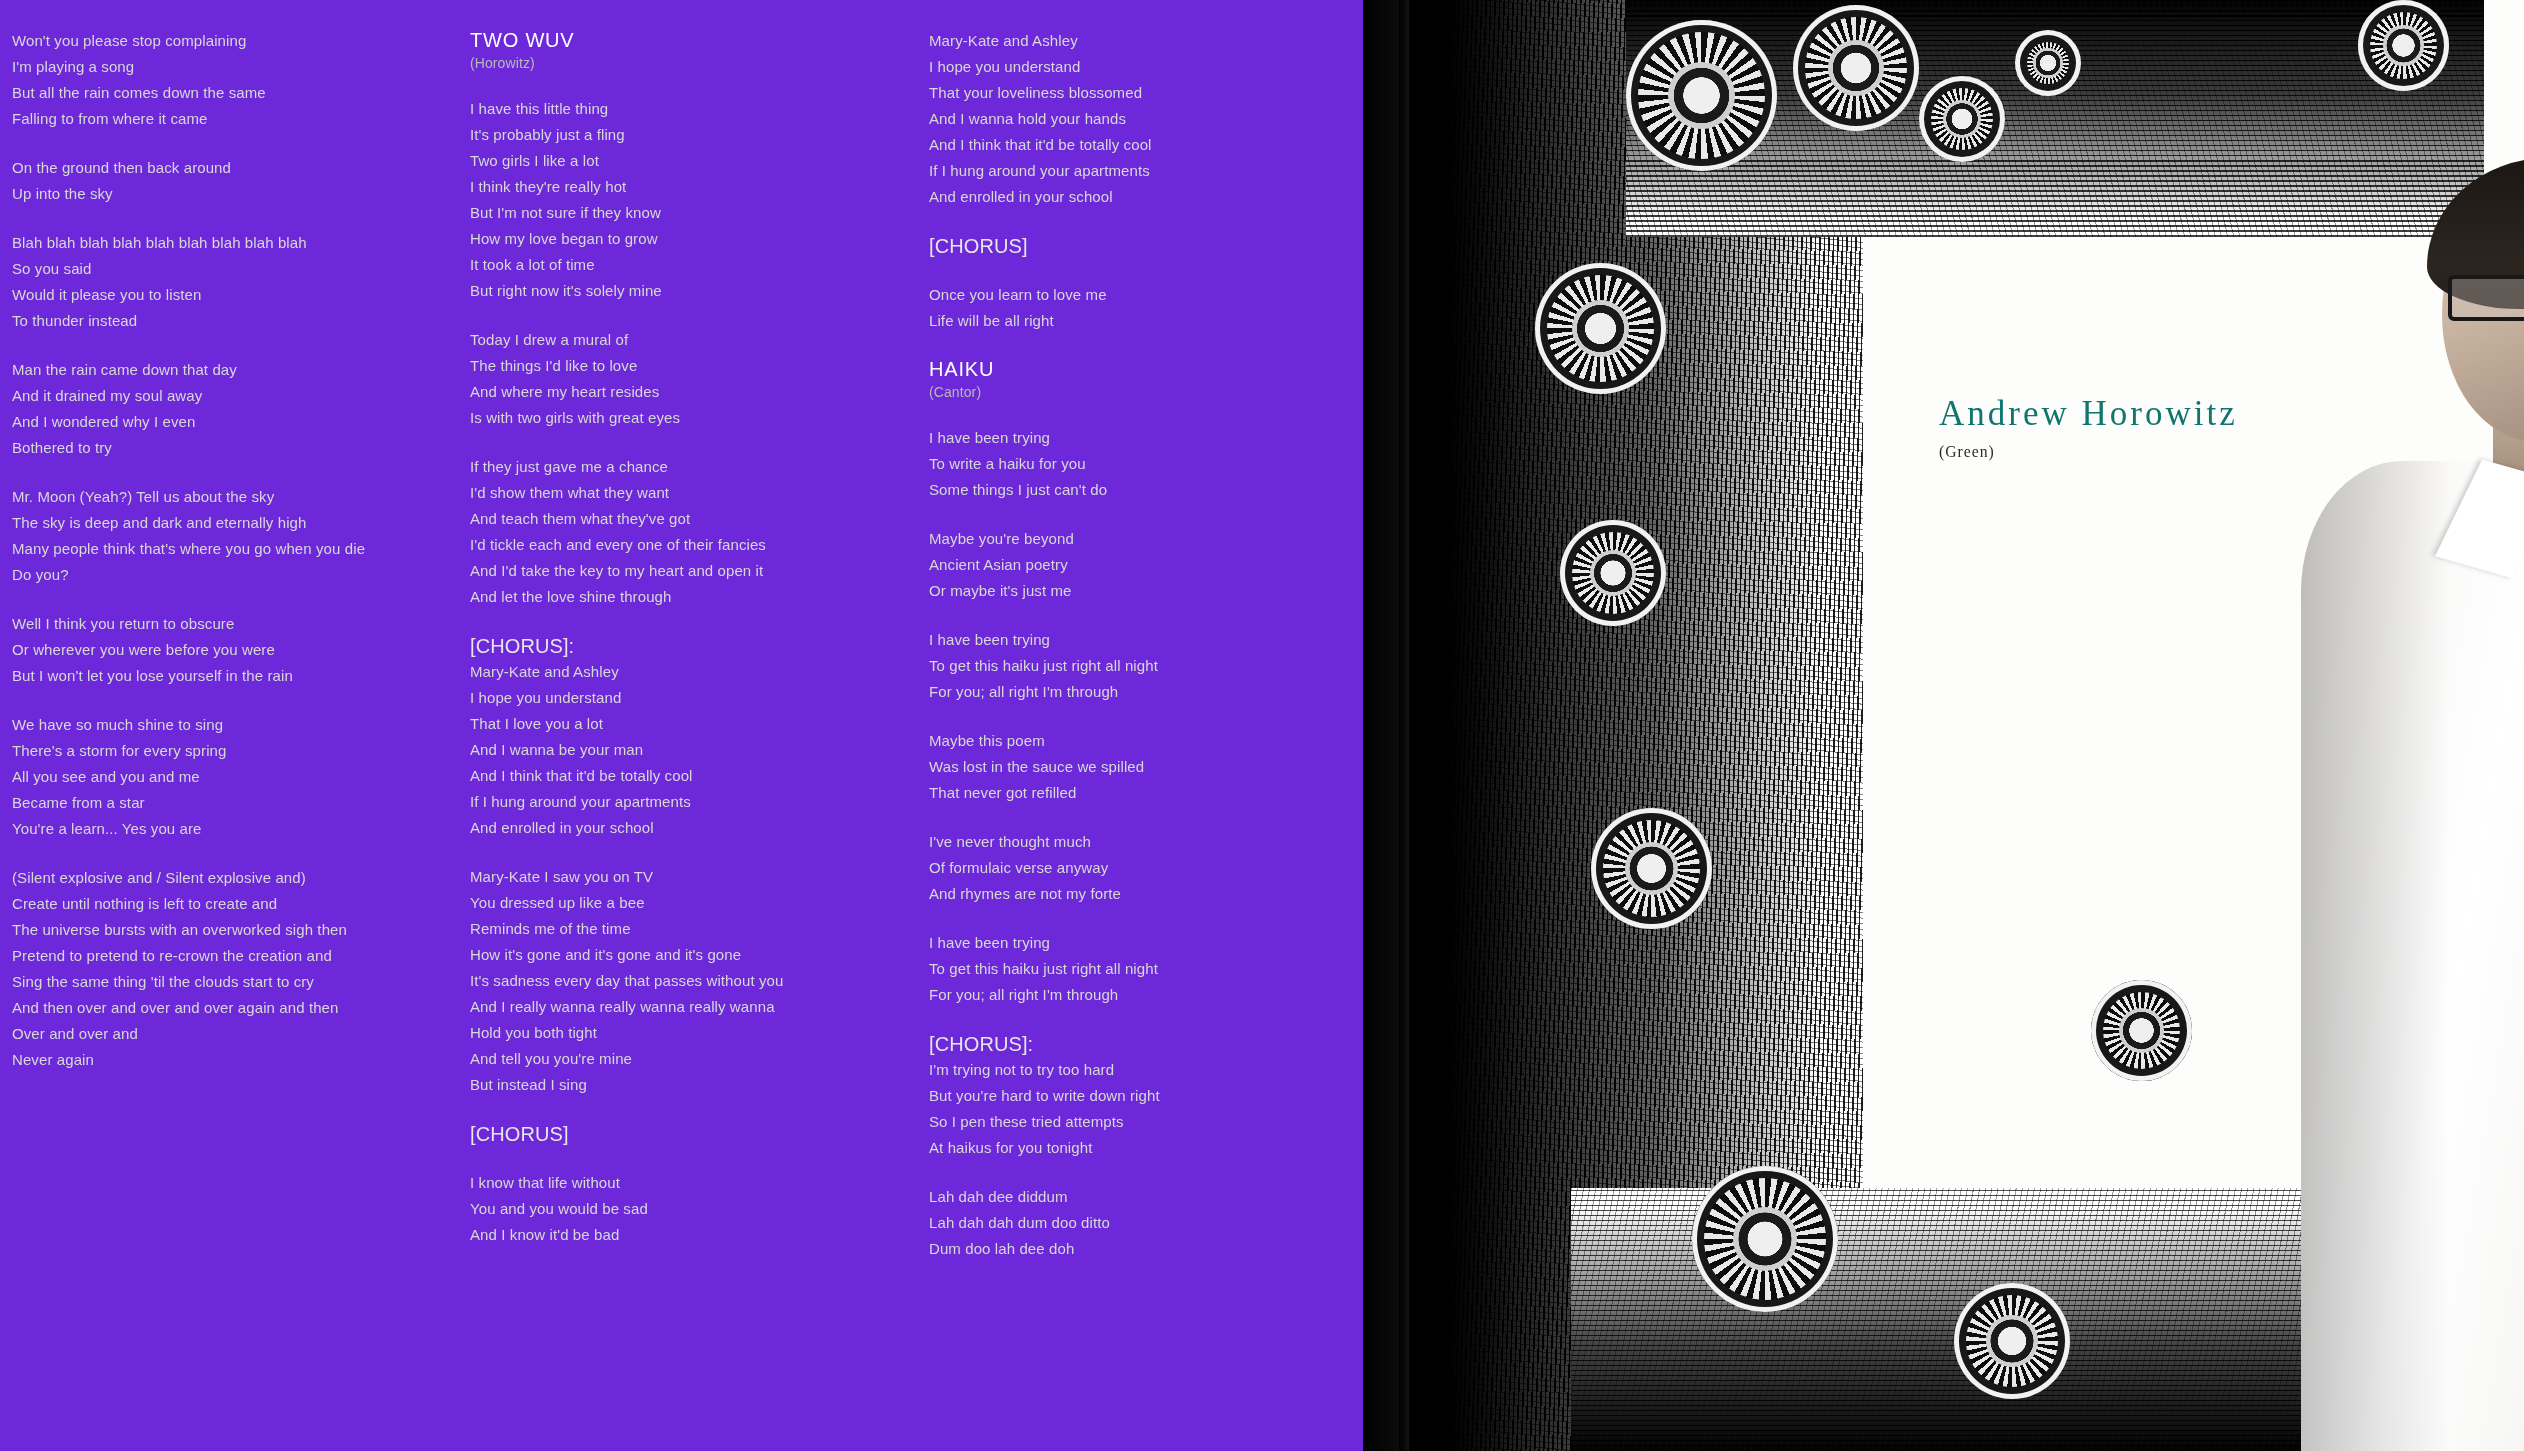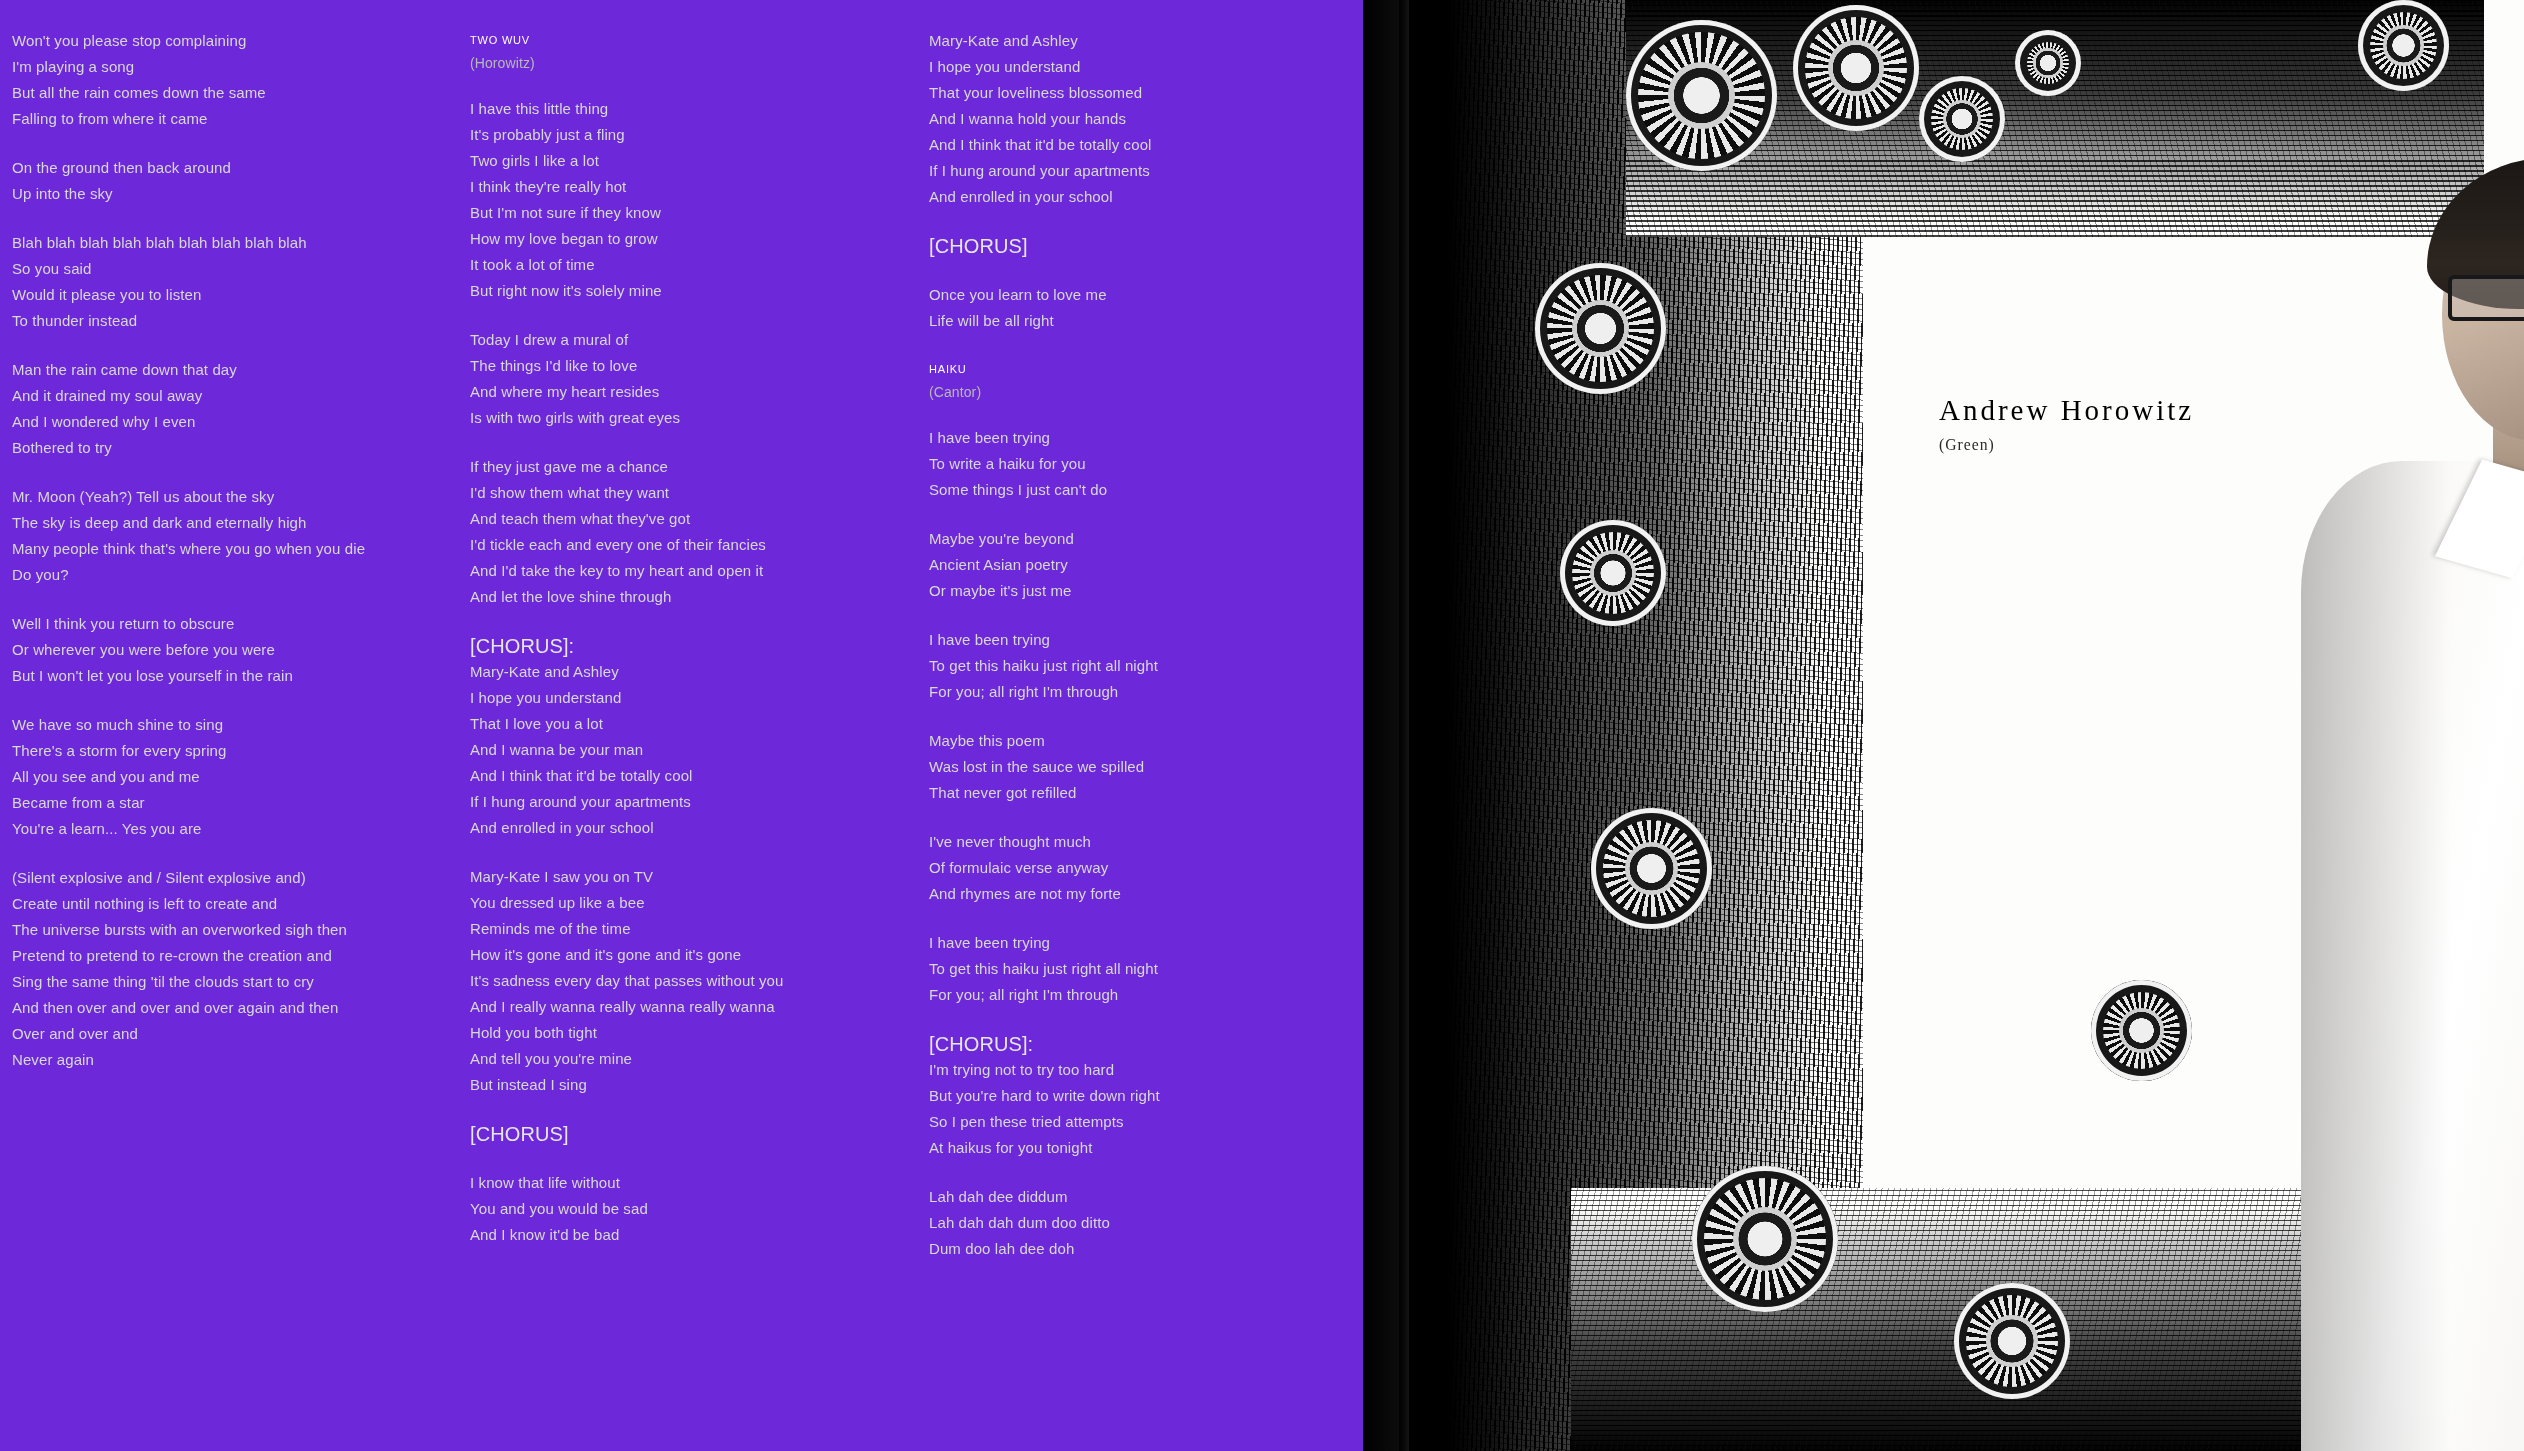--- a/index.html
+++ b/index.html
@@ -46,21 +46,21 @@
   .col.c1 { left: 12px;   width: 439px; }
   .col.c2 { left: 470px;  width: 439px; }
   .col.c3 { left: 929px; width: 454px; }
 
   .stanza { margin: 0 0 23px 0; }
   .stanza.tight { margin-bottom: 21px; }
   .line { white-space: pre; }
 
   .song-title {
     color: #ffffff;
-    font-size: 11px;
+    font-size: 20px;
     line-height: 24px;
     letter-spacing: 0.8px;
   }
   .song-sub {
     color: #b9b9b9;
     font-size: 14px;
     line-height: 23px;
   }
   .chorus-tag {
     color: #e6e6e6;
@@ -164,23 +164,23 @@
   .g11{ left: 949px; top: 0px;    width: 91px; height: 91px; }
 
   
   .credit {
     position: absolute;
     left: 530px;
     top: 394px;
   }
   .credit-name {
     font-family: "Liberation Serif", serif;
-    font-size: 29px;
+    font-size: 35px;
     letter-spacing: 3px;
-    color: #000000;
+    color: #0f766e;
     white-space: nowrap;
   }
   .credit-role {
     font-family: "Liberation Serif", serif;
     font-size: 15.7px;
     letter-spacing: 1px;
     color: #2a2a2a;
     margin-top: 9px;
     white-space: nowrap;
   }

